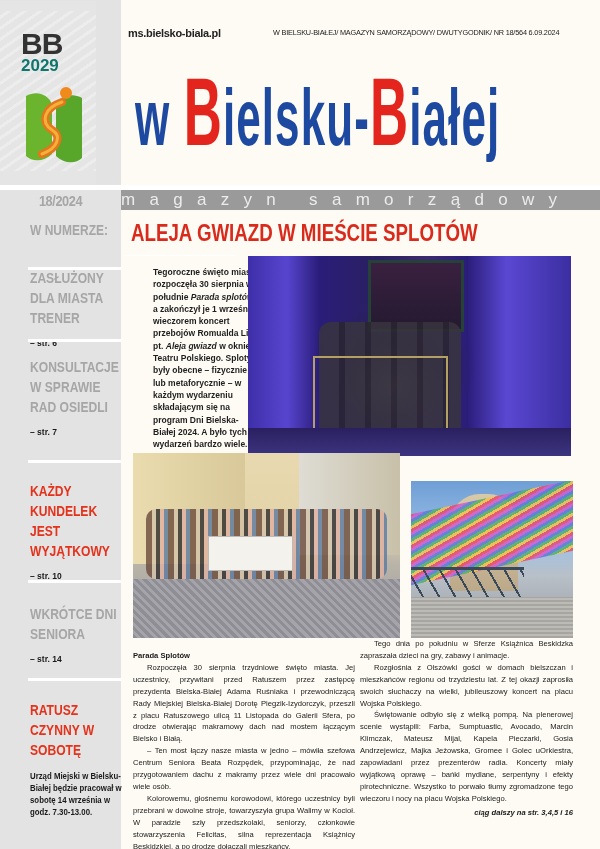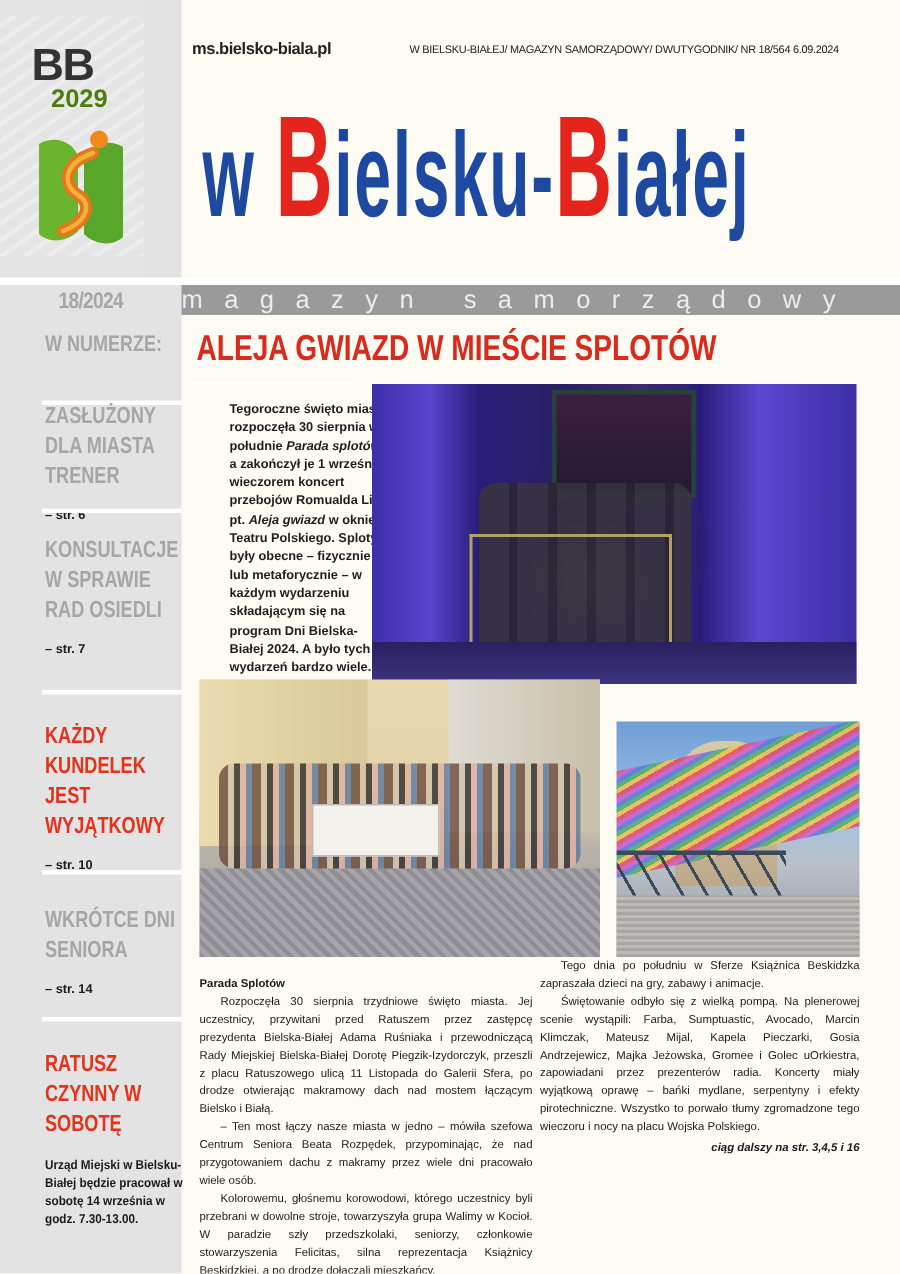--- a/index.html
+++ b/index.html
@@ -6,21 +6,21 @@
   html, body { width: 600px; height: 849px; overflow: hidden; background: #fdfbf3; }
   body { position: relative; font-family: "Liberation Sans", sans-serif; color: #1a1a1a; }
 
   
   .sidebar { position: absolute; left: 0; top: 0; width: 121px; height: 849px; background: #e3e3e3; }
   .sidebar-top { position: absolute; left: 0; top: 1px; width: 96px; height: 185px; background: #e5e5e5; overflow: hidden; }
   .sidebar-top::before { content: ""; position: absolute; left: -20px; top: 10px; width: 180px; height: 160px;
     background: repeating-linear-gradient(-35deg, rgba(255,255,255,0.6) 0 3px, transparent 3px 9px); opacity: .5; }
   .bb-logo { position: absolute; left: 21px; top: 30px; }
   .bb-letters { font: bold 30px/26px "Liberation Sans", sans-serif; color: #333; letter-spacing: -1px; }
-  .bb-year { font: bold 17px/18px "Liberation Sans", sans-serif; color: #4d7c0f; margin-left: 13px; }
+  .bb-year { font: bold 17px/18px "Liberation Sans", sans-serif; color: #0f766e; }
   .bb-desc { position: absolute; left: 65px; top: 33px; font: 8px/10px "Liberation Sans", sans-serif; color: #444; margin-left: 35px; }
   .bb-emblem { position: absolute; left: 22px; top: 83px; width: 64px; height: 82px; }
 
   .white-band { position: absolute; left: 0; top: 185px; width: 600px; height: 5px; background: #ffffff; }
 
   .issue-row { position: absolute; left: 0; top: 190px; width: 600px; height: 22px; }
   .issue-num { position: absolute; left: 0; top: 0; width: 121px; height: 22px; background: #e3e3e3; color: #a6a6a6;
     font: bold 15px/22px "Liberation Sans", sans-serif; text-align: center; letter-spacing: -0.5px; transform: scaleX(0.85); transform-origin: center; }
   .mag-bar { position: absolute; left: 121px; top: 0; width: 479px; height: 20px; background: #9a9a9a; color: #ececec;
     font: 17px/20px "Liberation Sans", sans-serif; letter-spacing: 14.3px; white-space: nowrap; overflow: hidden; }
@@ -183,15 +183,16 @@
 
 <div class="col col-1">
   <div class="sub">Parada Splotów</div>
   <p>Rozpoczęła 30 sierpnia trzydniowe święto miasta. Jej uczestnicy, przywitani przed Ratuszem przez zastępcę prezydenta Bielska-Białej Adama Ruśniaka i przewodniczącą Rady Miejskiej Bielska-Białej Dorotę Piegzik-Izydorczyk, przeszli z placu Ratuszowego ulicą 11 Listopada do Galerii Sfera, po drodze otwierając makramowy dach nad mostem łączącym Bielsko i Białą.</p>
   <p>– Ten most łączy nasze miasta w jedno – mówiła szefowa Centrum Seniora Beata Rozpędek, przypominając, że nad przygotowaniem dachu z makramy przez wiele dni pracowało wiele osób.</p>
   <p>Kolorowemu, głośnemu korowodowi, którego uczestnicy byli przebrani w dowolne stroje, towarzyszyła grupa Walimy w Kocioł. W paradzie szły przedszkolaki, seniorzy, członkowie stowarzyszenia Felicitas, silna reprezentacja Książnicy Beskidzkiej, a po drodze dołączali mieszkańcy.</p>
 </div>
 
 <div class="col col-2">
   <p>Tego dnia po południu w Sferze Książnica Beskidzka zapraszała dzieci na gry, zabawy i animacje.</p>
+  <p>Rozgłośnia z Olszówki gości w domach bielszczan i mieszkańców regionu od trzydziestu lat. Z tej okazji zaprosiła swoich słuchaczy na wielki, jubileuszowy koncert na placu Wojska Polskiego.</p>
   <p>Świętowanie odbyło się z wielką pompą. Na plenerowej scenie wystąpili: Farba, Sumptuastic, Avocado, Marcin Klimczak, Mateusz Mijal, Kapela Pieczarki, Gosia Andrzejewicz, Majka Jeżowska, Gromee i Golec uOrkiestra, zapowiadani przez prezenterów radia. Koncerty miały wyjątkową oprawę – bańki mydlane, serpentyny i efekty pirotechniczne. Wszystko to porwało tłumy zgromadzone tego wieczoru i nocy na placu Wojska Polskiego.</p>
   <p class="cont">ciąg dalszy na str. 3,4,5 i 16</p>
 </div>
 
 </body></html>

